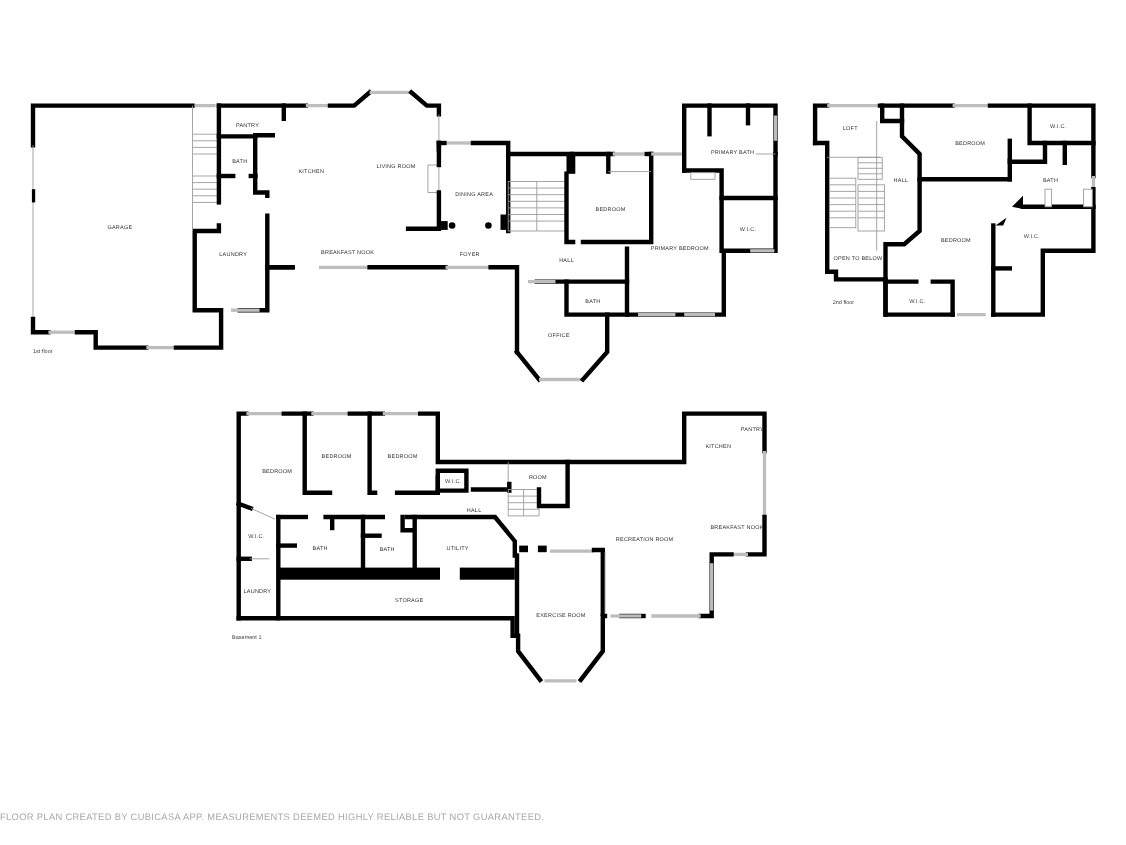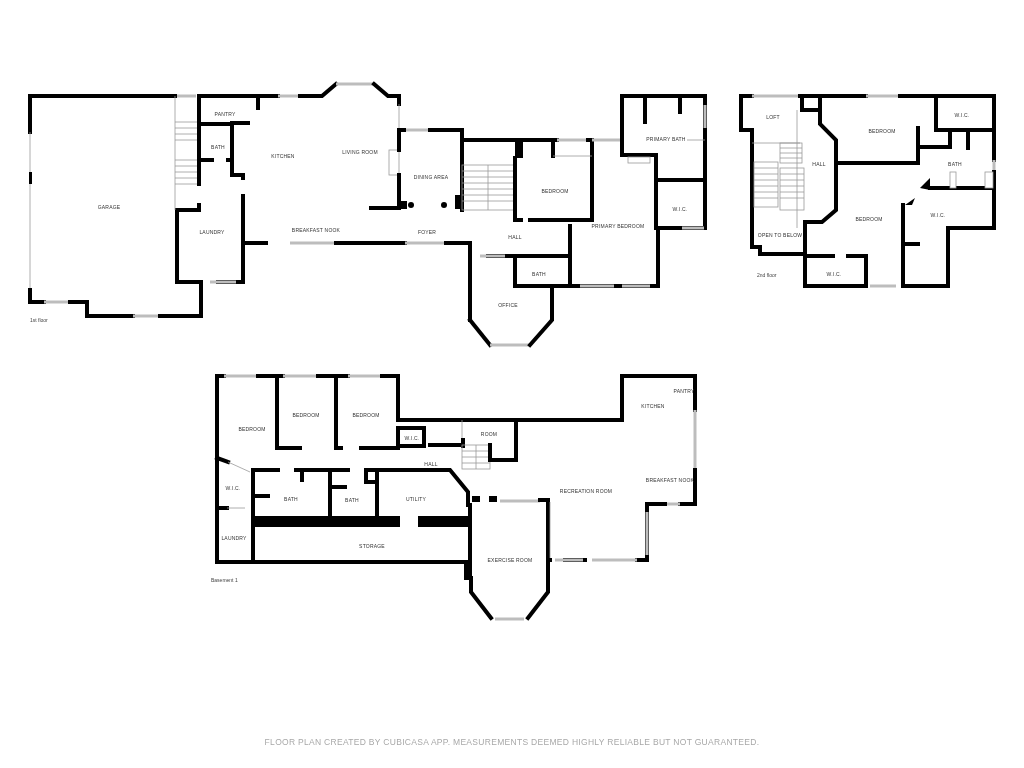--- a/index.html
+++ b/index.html
@@ -6,21 +6,21 @@
   body { width: 1024px; height: 768px; position: relative; overflow: hidden;
          font-family: "Liberation Sans", sans-serif; }
   #plan { position: absolute; left: 0; top: 0; width: 1024px; height: 768px; }
   .w { stroke: #000; stroke-width: 4; fill: none; stroke-linecap: square; }
   .win { stroke: #bdbdbd; stroke-width: 3; fill: none; }
   .thin { stroke: #9a9a9a; stroke-width: 0.8; fill: none; }
   .blk { fill: #000; }
   .lbl { position: absolute; font-size: 5px; color: #333; letter-spacing: 0.2px;
          transform: translate(-50%, -50%); white-space: nowrap; }
   .floor-lbl { position: absolute; font-size: 5px; color: #444; white-space: nowrap; }
-  .footer { position: absolute; left: 0; width: 1024px; top: 737px; text-align: center;
+  .footer { position: absolute; left: 0; width: 1024px; top: 737px; text-align: left;
             font-size: 8.5px; color: #a8a8a8; letter-spacing: 0.3px; }
 </style>
 </head>
 <body>
 
 <svg id="plan" viewBox="0 0 1024 768" xmlns="http://www.w3.org/2000/svg">
 
   <g>
 
     <polyline class="w" points="30,132 30,96 175,96"></polyline>

